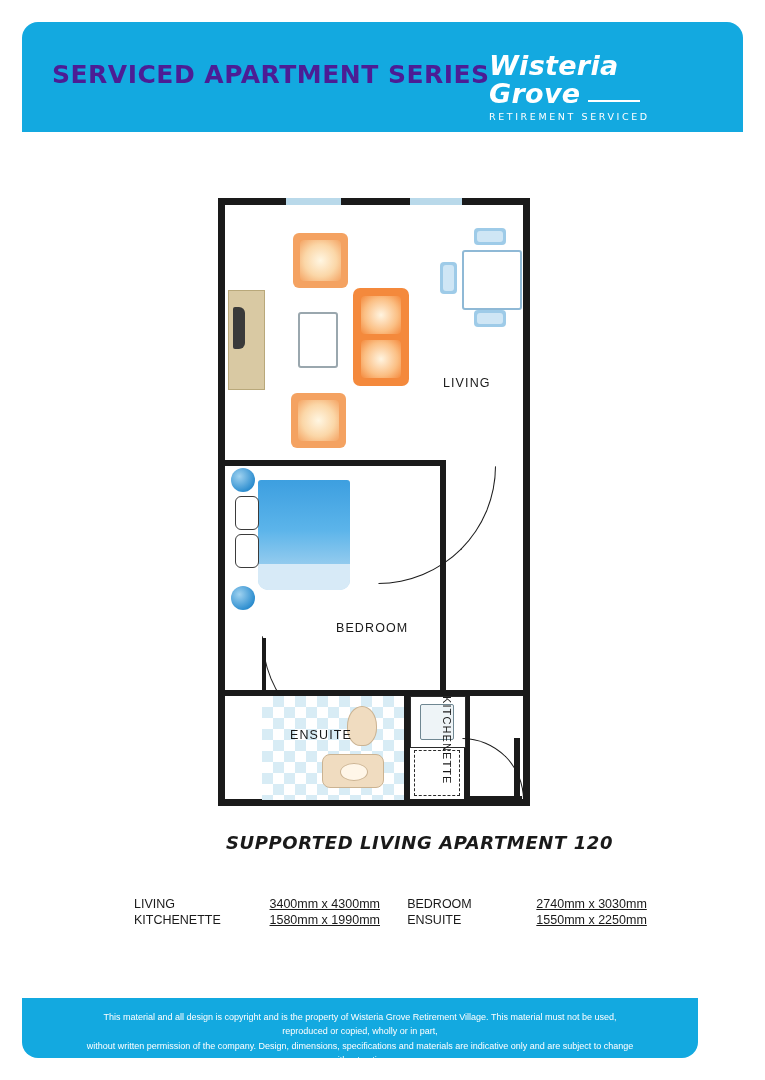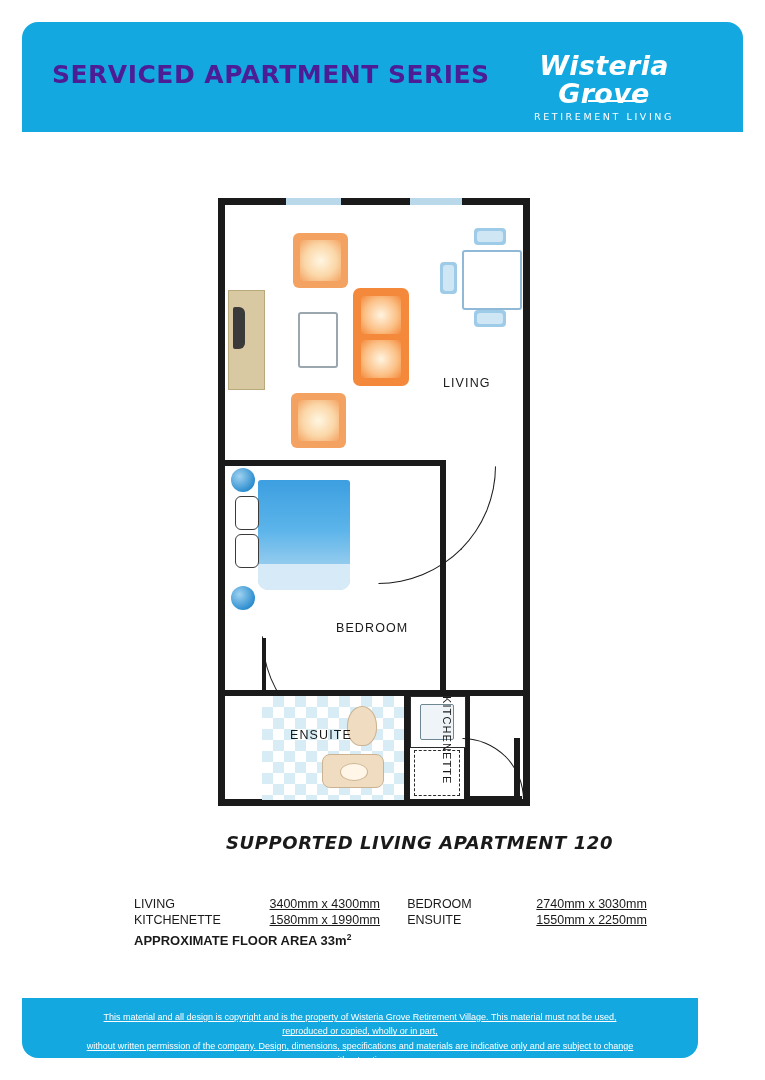--- a/index.html
+++ b/index.html
@@ -41,21 +41,21 @@
     font-size: 25px;
     font-weight: bold;
     letter-spacing: 0.5px;
     font-family: "DejaVu Sans", sans-serif;
   }
   .brand {
     position: absolute;
     right: 24px;
     top: 30px;
     width: 230px;
-    text-align: center;
+    text-align: left;
     color: #ffffff;
   }
   .brand-name {
     font-size: 27px;
     font-weight: bold;
     font-style: italic;
     letter-spacing: 0.3px;
     line-height: 1.05;
     font-family: "DejaVu Sans", sans-serif;
   }
@@ -342,33 +342,32 @@
     height: 60px;
     background: #13a9e0;
     border-radius: 0 0 16px 16px;
     box-sizing: border-box;
     padding: 12px 60px 0 60px;
     text-align: center;
     color: #ffffff;
     font-size: 9px;
     line-height: 1.6;
     font-family: "Liberation Sans", sans-serif;
-    text-decoration: underline;
   }
 </style>
 </head>
 <body>
 
 <div class="page">
 
   <div class="header">
     <div class="header-title">SERVICED APARTMENT SERIES</div>
     <div class="brand">
       <div class="brand-name">Wisteria Grove</div>
-      <div class="brand-sub">RETIREMENT LIVING</div>
+      <div class="brand-sub">RETIREMENT SERVICED</div>
     </div>
     <div class="brand-underline"></div>
   </div>
 
   <div class="plan">
     <div class="plan-outline"></div>
 
     <div class="win-top"></div>
     <div class="win-blue1"></div>
     <div class="win-blue2"></div>
@@ -451,26 +450,20 @@
           <td class="val">3400mm x 4300mm</td>
           <td class="name2">BEDROOM</td>
           <td class="val">2740mm x 3030mm</td>
         </tr>
         <tr>
           <td class="name">KITCHENETTE</td>
           <td class="val">1580mm x 1990mm</td>
           <td class="name2">ENSUITE</td>
           <td class="val">1550mm x 2250mm</td>
         </tr>
-        <tr class="footer-row">
-          <td colspan="4">
-            <span>APPROXIMATE FLOOR AREA</span>
-            <span>33m</span><sup>2</sup>
-          </td>
-        </tr>
       </tbody>
     </table>
   </div>
 
   <div class="footer">
     <div>This material and all design is copyright and is the property of Wisteria Grove Retirement Village. This material must not be used, reproduced or copied, wholly or in part,</div>
     <div>without written permission of the company. Design, dimensions, specifications and materials are indicative only and are subject to change without notice.</div>
   </div>
 
 </div>

